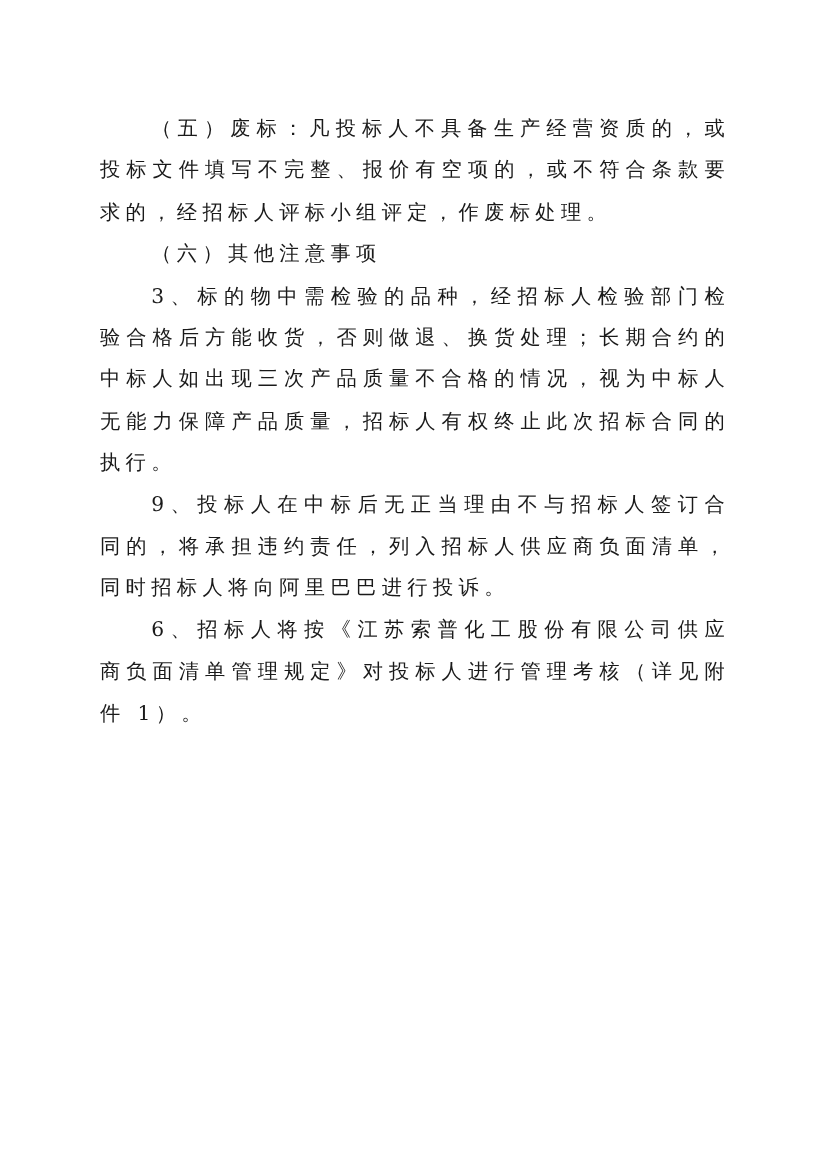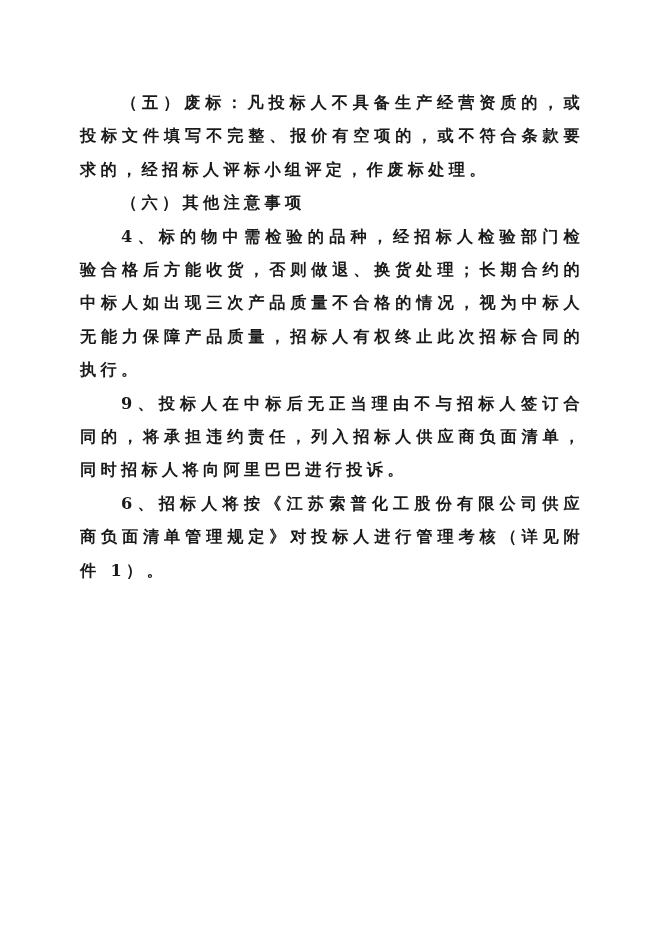--- a/index.html
+++ b/index.html
@@ -13,26 +13,25 @@
     position: absolute; left: 80px; top: 86px; width: 504px;
   }
   .para {
     margin: 0; padding: 0;
     font-size: 16.2px;
     line-height: 33.4px;
     letter-spacing: 4.3px;
     text-align: justify;
     text-indent: 41px;
     word-break: break-all;
-    font-weight: bold;
   }
 </style>
 </head>
 <body>
 
 <div class="page">
   <p class="para">（五）废标：凡投标人不具备生产经营资质的，或投标文件填写不完整、报价有空项的，或不符合条款要求的，经招标人评标小组评定，作废标处理。</p>
   <p class="para">（六）其他注意事项</p>
-  <p class="para">4、标的物中需检验的品种，经招标人检验部门检验合格后方能收货，否则做退、换货处理；长期合约的中标人如出现三次产品质量不合格的情况，视为中标人无能力保障产品质量，招标人有权终止此次招标合同的执行。</p>
+  <p class="para">3、标的物中需检验的品种，经招标人检验部门检验合格后方能收货，否则做退、换货处理；长期合约的中标人如出现三次产品质量不合格的情况，视为中标人无能力保障产品质量，招标人有权终止此次招标合同的执行。</p>
   <p class="para">9、投标人在中标后无正当理由不与招标人签订合同的，将承担违约责任，列入招标人供应商负面清单，同时招标人将向阿里巴巴进行投诉。</p>
   <p class="para">6、招标人将按《江苏索普化工股份有限公司供应商负面清单管理规定》对投标人进行管理考核（详见附件 1）。</p>
 
 </div>
 
 </body></html>

